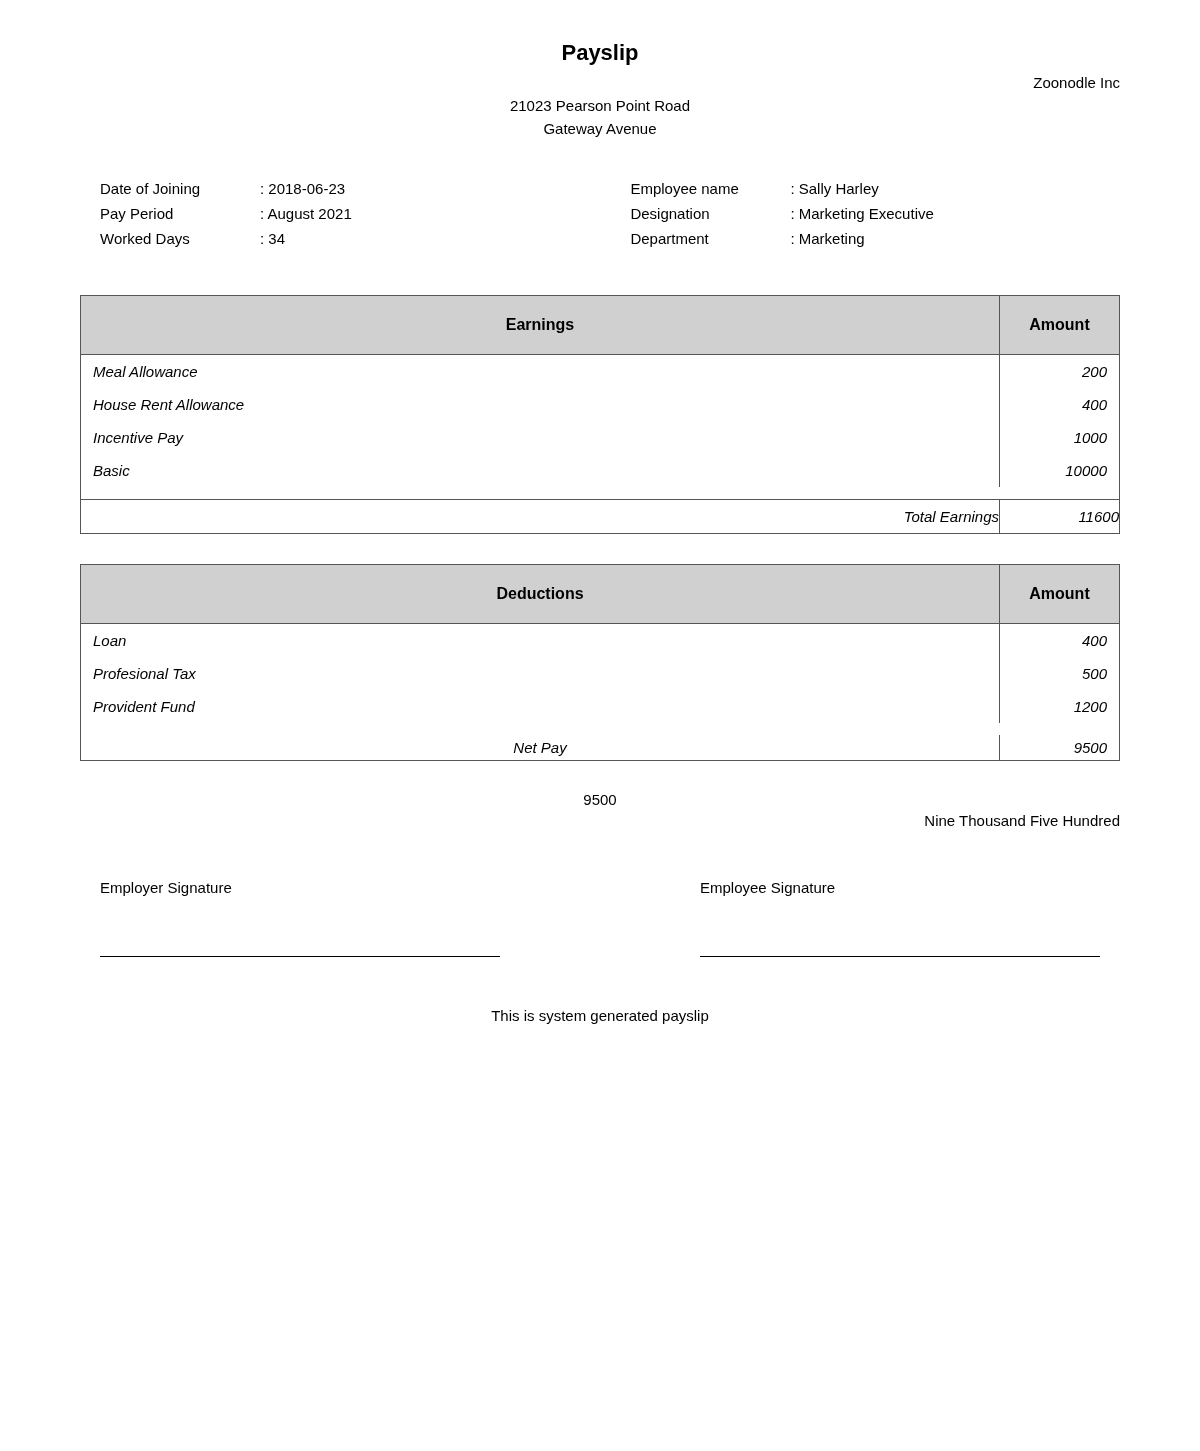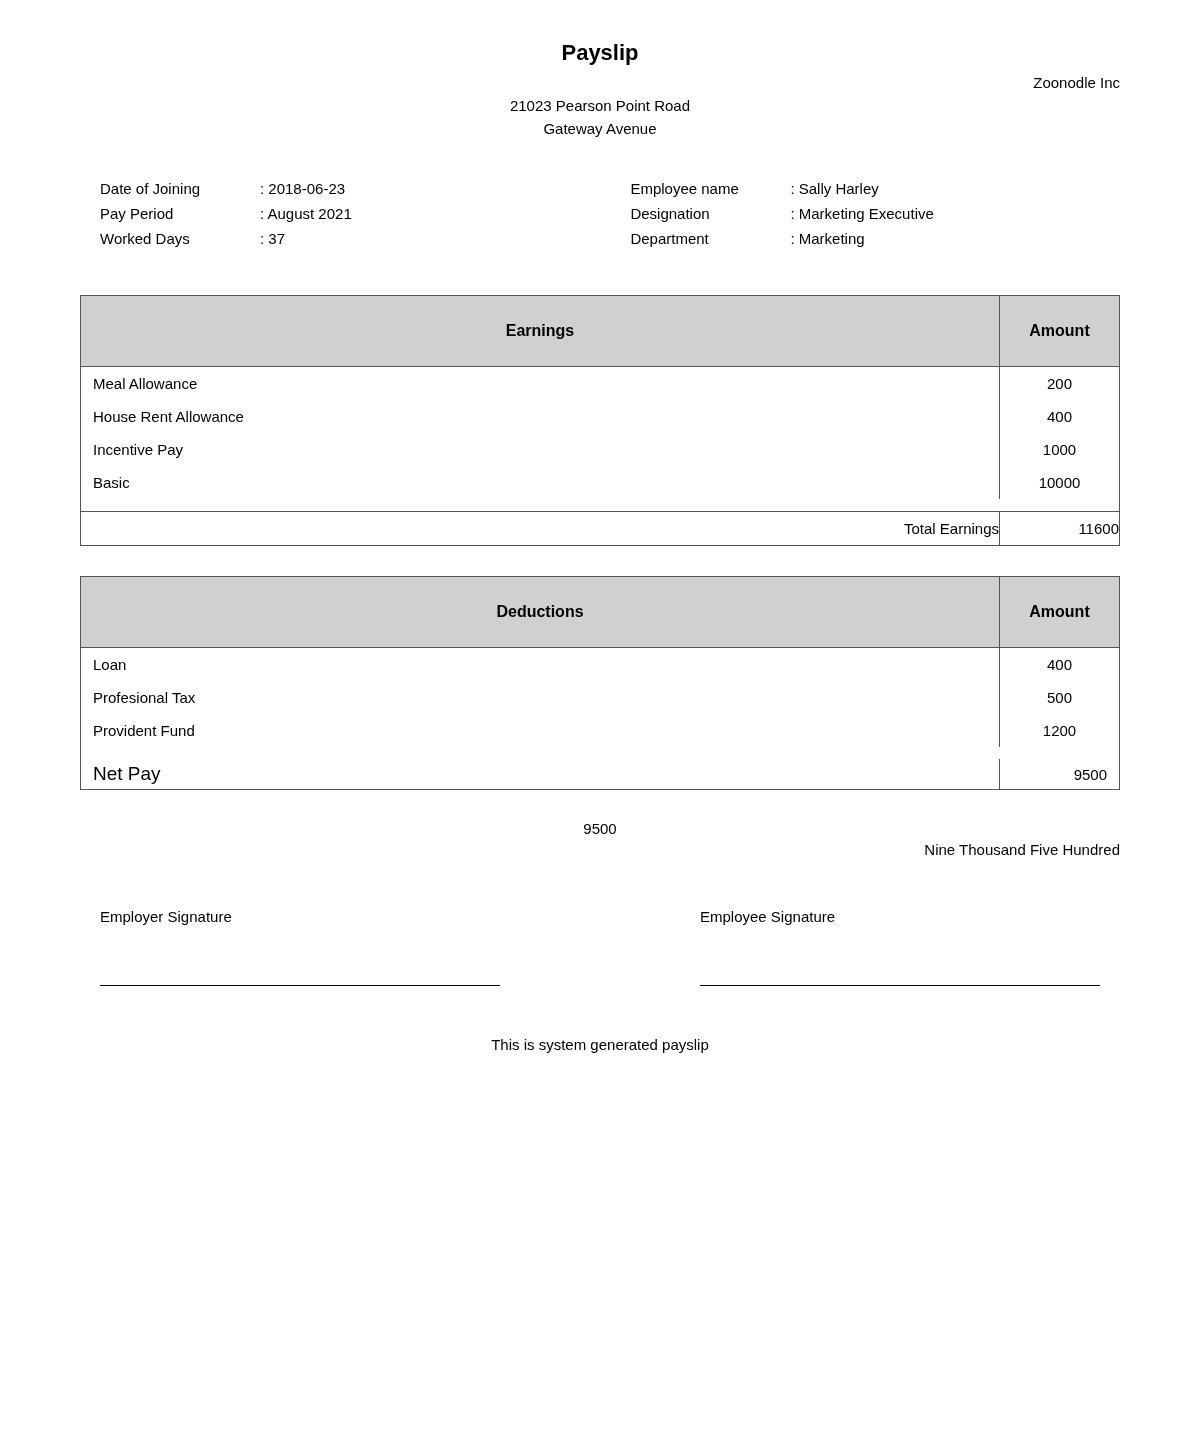--- a/index.html
+++ b/index.html
@@ -72,21 +72,21 @@
     }
 
     table {
       width: 100%;
       border-collapse: collapse;
       border: 1.5px solid #555;
     }
 
     table thead tr th {
       background-color: #d0d0d0;
-      padding: 26px 12px;
+      padding: 20px 12px;
       font-size: 16px;
       font-weight: bold;
       border: 1.5px solid #555;
     }
 
     .th-earnings {
       text-align: center;
     }
 
     .th-amount {
@@ -95,24 +95,25 @@
       border-left: 1.5px solid #555;
     }
 
     table tbody tr td {
       padding: 8px 12px;
       font-size: 15px;
       border-left: none;
       border-right: none;
       border-top: none;
       border-bottom: none;
+      font-style: italic;
     }
 
     .td-amount {
-      text-align: center;
+      text-align: right;
       border-left: 1.5px solid #555;
       width: 120px;
     }
 
     .td-label {
       text-align: left;
     }
 
     .total-row td {
       border-top: 1.5px solid #555;
@@ -129,22 +130,22 @@
       border-left: 1.5px solid #555;
       width: 120px;
       font-size: 15px;
     }
 
     .net-pay-row td {
       padding: 4px 12px;
     }
 
     .net-pay-label {
-      text-align: left;
-      font-size: 19px;
+      text-align: center;
+      font-size: 15px;
     }
 
     .net-pay-amount {
       text-align: right;
       border-left: 1.5px solid #555;
       width: 120px;
       font-size: 15px;
     }
 
     .spacer-row td {
@@ -212,21 +213,21 @@
     <div class="info-row">
       <span class="info-label">Date of Joining</span>
       <span class="info-value">: 2018-06-23</span>
     </div>
     <div class="info-row">
       <span class="info-label">Pay Period</span>
       <span class="info-value">: August 2021</span>
     </div>
     <div class="info-row">
       <span class="info-label">Worked Days</span>
-      <span class="info-value">: 37</span>
+      <span class="info-value">: 34</span>
     </div>
   </div>
   <div class="info-right">
     <div class="info-row">
       <span class="info-label">Employee name</span>
       <span class="info-value">: Sally Harley</span>
     </div>
     <div class="info-row">
       <span class="info-label">Designation</span>
       <span class="info-value">: Marketing Executive</span>

